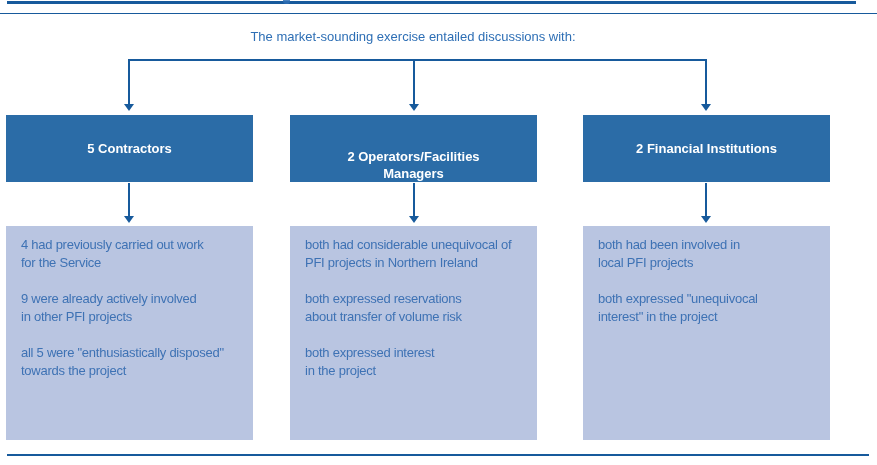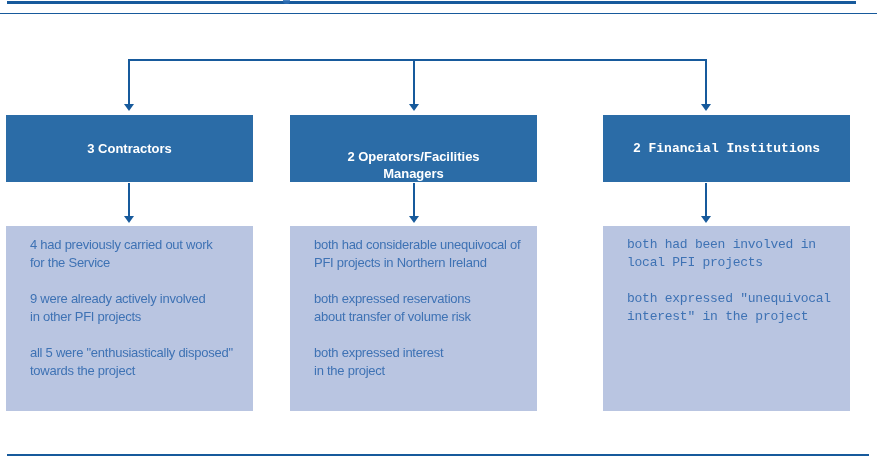--- a/index.html
+++ b/index.html
@@ -41,52 +41,53 @@
   .arrow-top{top:104px;}
   .arrow-mid{top:216px;}
   .hdr-box{
     position:absolute;top:115px;width:247px;height:67px;
     background:var(--header-box);
     display:flex;align-items:center;justify-content:center;
     color:#ffffff;font-size:13px;font-weight:bold;
     text-align:center;white-space:pre-line;line-height:17px;
   }
   .find-box{
-    position:absolute;top:226px;width:247px;height:185px;
+    position:absolute;top:226px;width:247px;height:214px;
     background:var(--finding-box);
-    box-sizing:border-box;padding:10px 2px 0 24px;
+    box-sizing:border-box;padding:10px 2px 0 15px;
     color:var(--body-text);font-size:13px;letter-spacing:-0.25px;
   }
   .find-box p{
     margin:0 0 18px 0;line-height:18px;white-space:pre-line;
   }
-  .c0{left:6px;}  .c1{left:290px;align-items:flex-end;}  .c2{left:603px;font-family:Liberation Mono, monospace;}
+  .c0{left:6px;}  .c1{left:290px;align-items:flex-end;}  .c2{left:583px;}
   .vx0{left:128px;} .vx1{left:413px;} .vx2{left:705px;}
   .ax0{left:124px;} .ax1{left:409px;} .ax2{left:701px;}
 </style>
 </head>
 <body>
 
 <div class="canvas">
 
   <div class="rule rule-top-thick"></div>
   <div class="artifact"></div>
   <div class="rule rule-top-thin"></div>
 
+  <div class="title">The market-sounding exercise entailed discussions with:</div>
 
   <div class="h-line"></div>
   <div class="v-line v-top vx0"></div>
   <div class="v-line v-top vx1"></div>
   <div class="v-line v-top vx2"></div>
   <div class="arrow arrow-top ax0"></div>
   <div class="arrow arrow-top ax1"></div>
   <div class="arrow arrow-top ax2"></div>
 
   <div class="hdr-box c0">
-    <span>3 Contractors</span>
+    <span>5 Contractors</span>
   </div>
   <div class="hdr-box c1">
     <span>2 Operators/Facilities
 Managers</span>
   </div>
   <div class="hdr-box c2">
     <span>2 Financial Institutions</span>
   </div>
 
   <div class="v-line v-mid vx0"></div>

